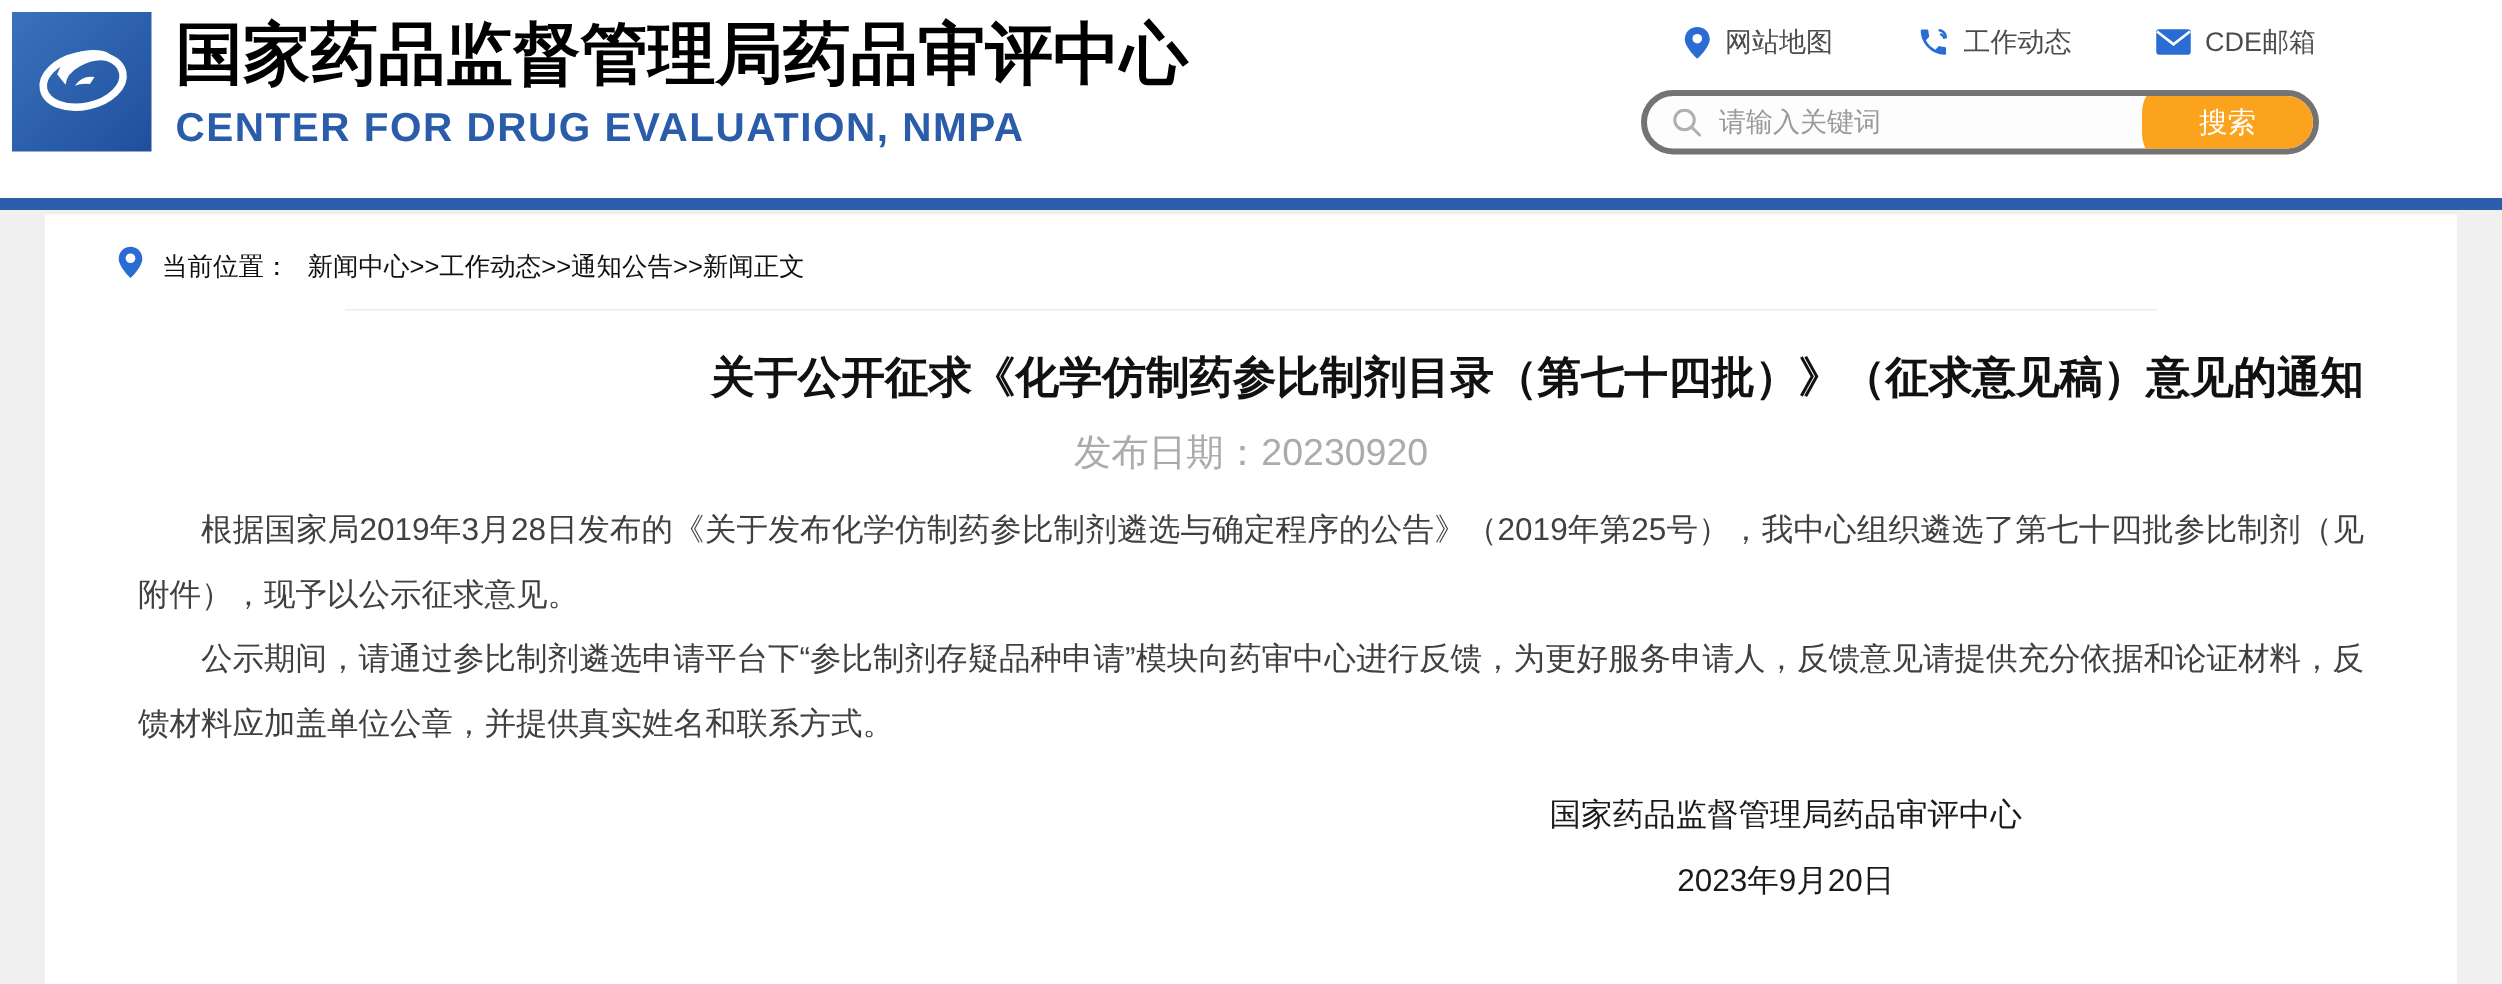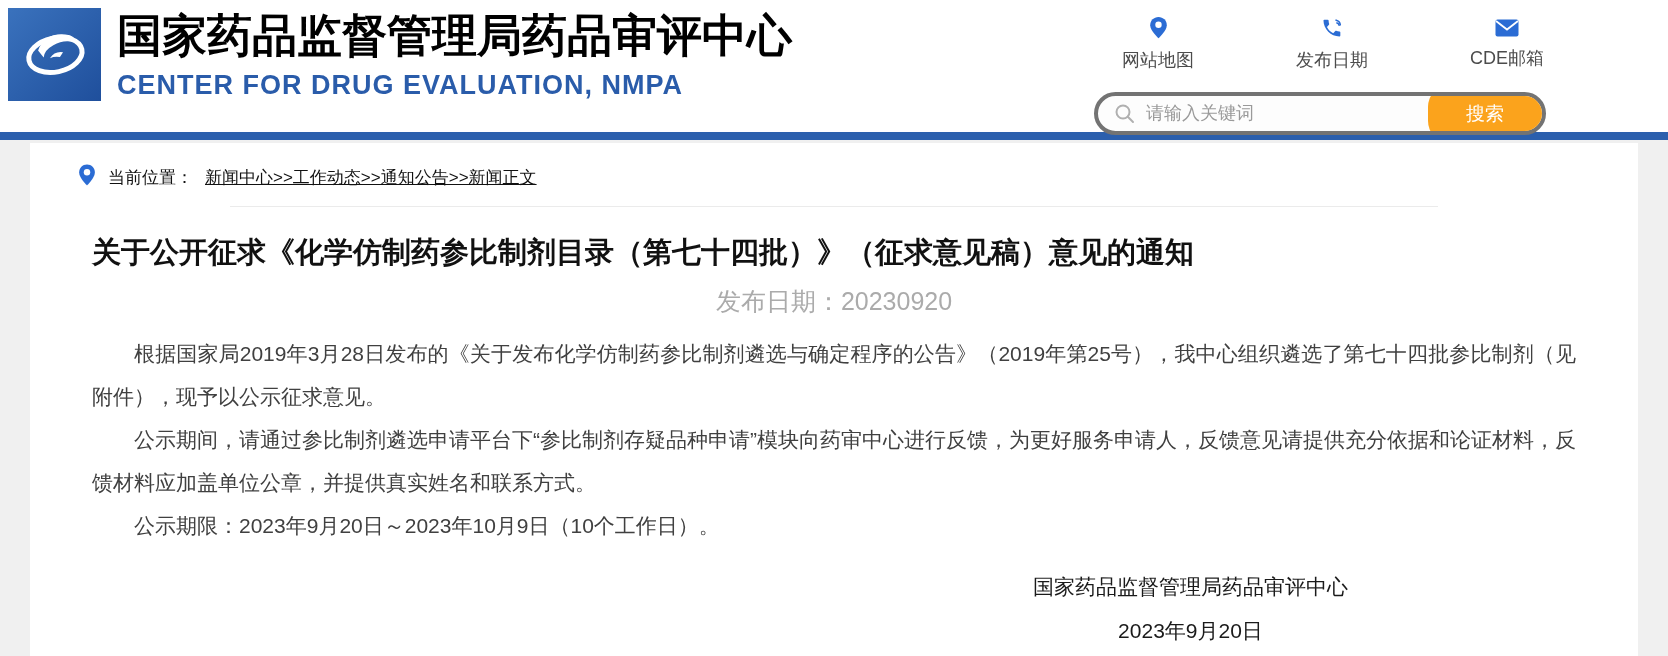--- a/index.html
+++ b/index.html
@@ -55,21 +55,20 @@
     justify-content: space-between;
     align-items: center;
     padding: 4px 2px 0 28px;
   }
   .top-nav-item {
     display: flex; align-items: center; gap: 9px;
     cursor: pointer;
     font-size: 18px;
     color: #4c4c4c;
     white-space: nowrap;
-    flex-direction: column;
   }
   .top-nav-item svg { display: block; }
   .search-bar {
     margin-top: 20px;
     height: 43px;
     width: 100%;
     border: 4px solid #737373;
     background: #fdfdfd;
     border-radius: 22px;
     display: flex;
@@ -108,30 +107,30 @@
     margin: 3px 30px;
     height: 100%;
     padding-top: 20px;
   }
   .breadcrumb {
     display: flex; align-items: center; gap: 12px;
     padding-left: 48px;
     font-size: 17px;
     color: #111111;
   }
-  .breadcrumb-path { cursor: pointer; text-decoration: underline; }
+  .breadcrumb-path { cursor: pointer; }
   .bc-divider {
     height: 1px;
     background: #ebebeb;
     margin: 14px 200px 0 200px;
   }
 
   .article { padding: 0 62px; }
   .article-title {
-    text-align: left;
+    text-align: right;
     font-size: 29px;
     font-weight: 700;
     color: #111111;
     margin-top: 26px;
     line-height: 38px;
   }
   .publish-date {
     text-align: center;
     font-size: 25px;
     color: #ababab;
@@ -188,21 +187,21 @@
         <span>网站地图</span>
       </div>
       <div class="top-nav-item">
         <span>
           <svg width="22" height="22" viewBox="0 0 24 24">
             <path d="M6.5 10.8c1.5 3 3.8 5.3 6.8 6.8l2.3-2.3c.3-.3.7-.4 1-.2 1.1.4 2.3.6 3.5.6.6 0 1 .4 1 1v3.6c0 .6-.4 1-1 1C10.9 21.3 2.7 13.1 2.7 3.9c0-.6.4-1 1-1h3.6c.6 0 1 .4 1 1 0 1.2.2 2.4.6 3.5.1.3 0 .7-.2 1l-2.2 2.4z" fill="#2b6cd4"></path>
             <path d="M16.5 3.5 q4 1 4.5 5" fill="none" stroke="#2b6cd4" stroke-width="1.8" stroke-linecap="round"></path>
             <path d="M17.5 6.5 q1.8.6 2.2 2.4" fill="none" stroke="#2b6cd4" stroke-width="1.8" stroke-linecap="round"></path>
           </svg>
         </span>
-        <span>发布日期</span>
+        <span>工作动态</span>
       </div>
       <div class="top-nav-item">
         <span>
           <svg width="24" height="18" viewBox="0 0 24 18">
             <rect x="0.5" y="0.5" width="23" height="17" rx="2" fill="#2b6cd4"></rect>
             <path d="M1 2 L12 10.5 L23 2" fill="none" stroke="#ffffff" stroke-width="1.8"></path>
           </svg>
         </span>
         <span>CDE邮箱</span>
       </div>
@@ -239,21 +238,20 @@
 
     <div class="bc-divider"></div>
 
     <div class="article">
       <div class="article-title">关于公开征求《化学仿制药参比制剂目录（第七十四批）》（征求意见稿）意见的通知</div>
       <div class="publish-date">发布日期：20230920</div>
 
       <div class="article-body">
         <p>根据国家局2019年3月28日发布的《关于发布化学仿制药参比制剂遴选与确定程序的公告》（2019年第25号），我中心组织遴选了第七十四批参比制剂（见附件），现予以公示征求意见。</p>
         <p>公示期间，请通过参比制剂遴选申请平台下“参比制剂存疑品种申请”模块向药审中心进行反馈，为更好服务申请人，反馈意见请提供充分依据和论证材料，反馈材料应加盖单位公章，并提供真实姓名和联系方式。</p>
-        <p>公示期限：2023年9月20日～2023年10月9日（10个工作日）。</p>
       </div>
 
       <div class="signature">
         <div>国家药品监督管理局药品审评中心</div>
         <div>2023年9月20日</div>
       </div>
     </div>
 
   </div>
 </div>

